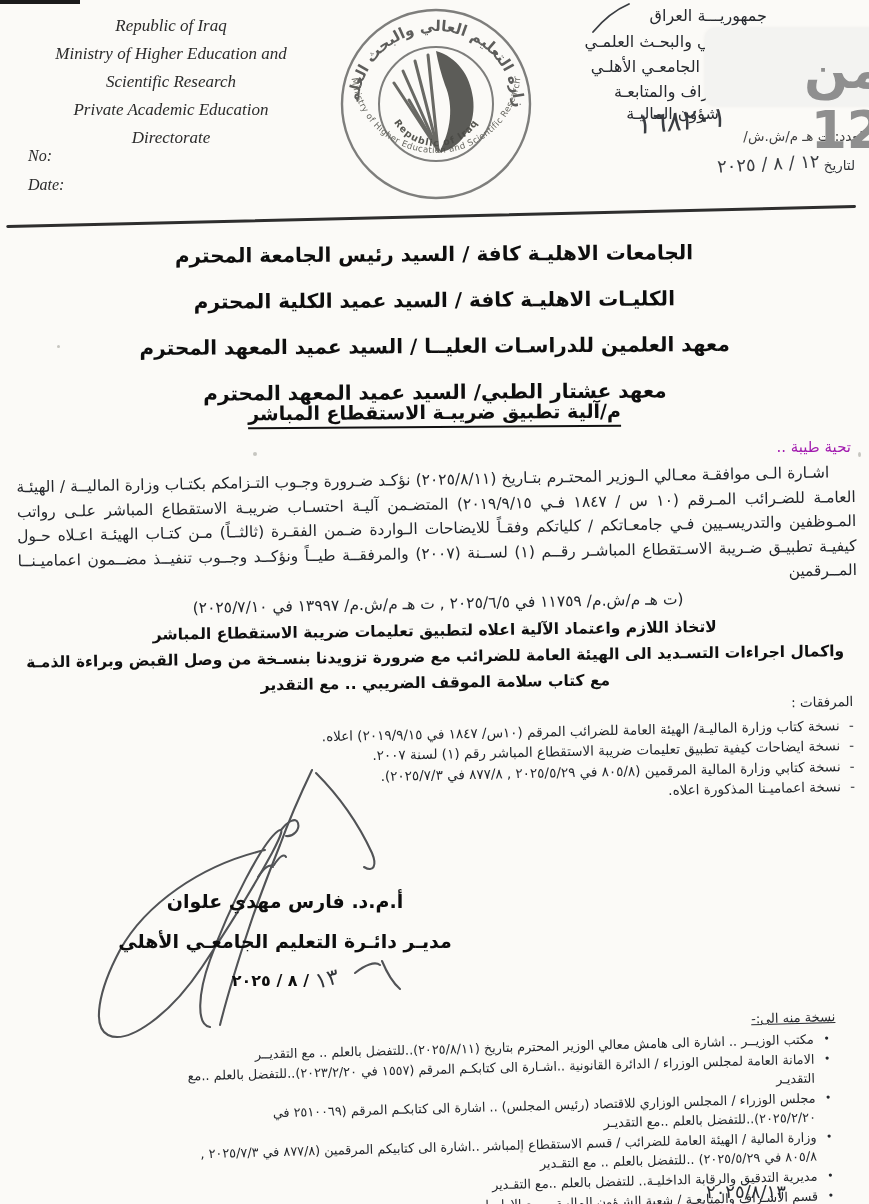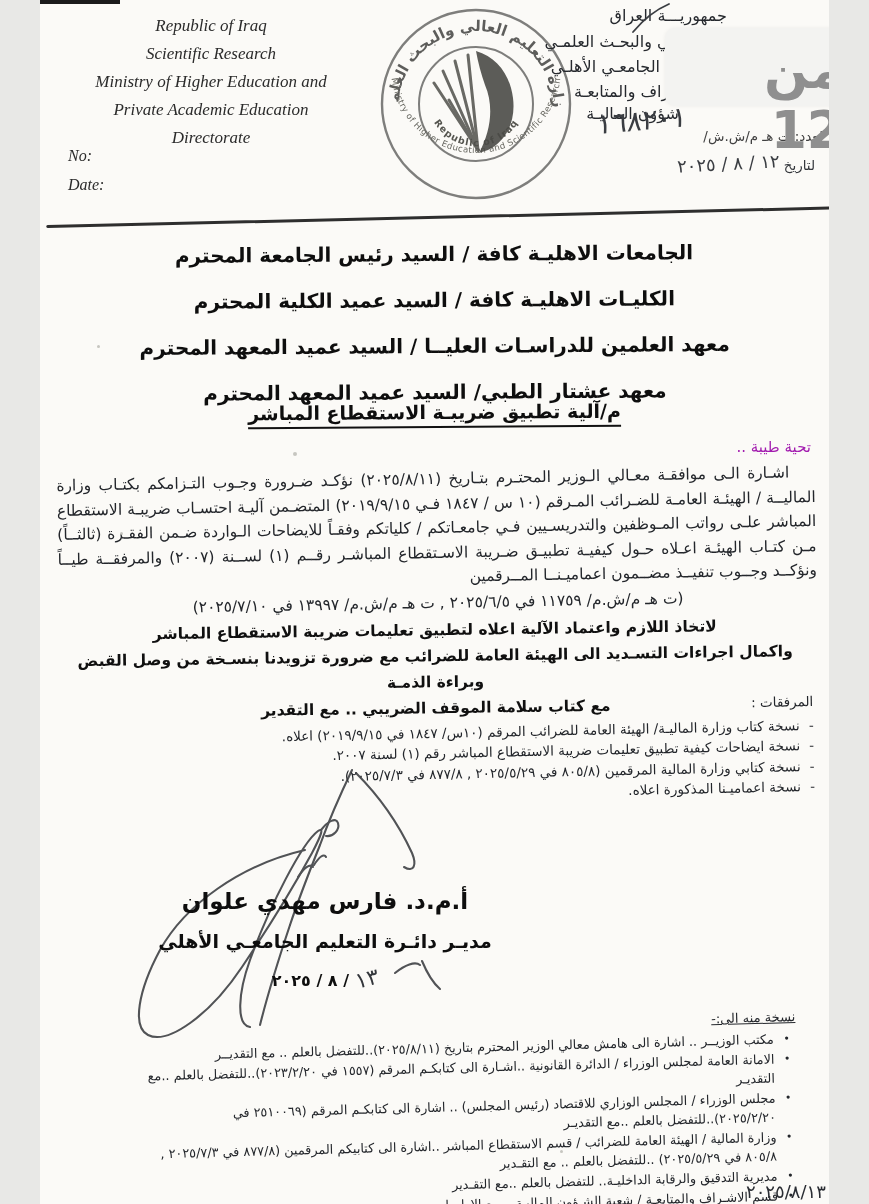--- a/index.html
+++ b/index.html
@@ -1,17 +1,17 @@
 <!DOCTYPE html>
 <html><head>
 <meta charset="utf-8">
 <style>
   html,body{margin:0;padding:0;background:#e8e8e6;}
   #page{
-    position:relative;width:789px;height:1204px;margin:0 auto;
+    position:relative;width:869px;height:1204px;margin:0 auto;
     background:#fbfaf7;overflow:hidden;
     font-family:"DejaVu Sans",sans-serif;color:#222;
   }
   .abs{position:absolute;}
   .ar{direction:rtl;unicode-bidi:embed;}
   
   .en-head{left:4px;top:12px;width:334px;text-align:center;
     font-family:"Liberation Serif",serif;font-style:italic;
     font-size:17px;line-height:28px;color:#2b2b2b;}
   .no-date{left:28px;font-family:"Liberation Serif",serif;font-style:italic;
@@ -44,21 +44,21 @@
   .directive{left:20px;right:20px;top:612px;text-align:center;font-weight:bold;
     font-size:15.5px;line-height:26px;color:#101010;transform:rotate(-0.8deg);transform-origin:100% 0;}
   
   .attach{right:16px;top:691px;width:700px;font-size:13.5px;line-height:20.5px;
     color:#23262b;text-align:right;transform:rotate(-1.2deg);transform-origin:100% 0;}
   .attach .att-title{margin-bottom:3px;}
   .attach .att-item{padding-right:14px;position:relative;}
   .attach .att-item::before{content:"-";position:absolute;right:0;top:0;}
   
   .sig{left:100px;top:888px;width:370px;text-align:center;color:#0e0e0e;}
-  .sig .nm{font-weight:bold;font-size:23px;line-height:26px;}
+  .sig .nm{font-weight:bold;font-size:19px;line-height:26px;}
   .sig .tl{font-weight:bold;font-size:19px;line-height:26px;margin-top:14px;}
   .sig .dt{font-weight:bold;font-size:16px;margin-top:12px;direction:rtl;}
   .sig .dt .day{display:inline-block;font-weight:normal;font-size:22px;
     transform:rotate(-14deg);letter-spacing:4px;color:#33363b;}
   
   .cc{right:34px;top:1007px;width:656px;font-size:12.8px;line-height:19px;
     color:#24272c;text-align:right;transform:rotate(-1.55deg);transform-origin:100% 0;}
   .cc .cc-title{text-decoration:underline;font-size:13px;margin-bottom:3px;}
   .cc .cc-item{padding-right:22px;position:relative;margin-bottom:1px;}
   .cc .cc-item::before{content:"•";position:absolute;right:6px;top:0;font-size:11px;}
@@ -68,22 +68,22 @@
 </style>
 </head>
 <body>
 
 <div id="page">
 
   <div class="abs strip"></div>
 
   <div class="abs en-head">
     <div>Republic of Iraq</div>
+    <div>Ministry of Higher Education and</div>
     <div>Scientific Research</div>
-    <div>Ministry of Higher Education and</div>
     <div>Private Academic Education</div>
     <div>Directorate</div>
   </div>
   <div class="abs no-date" style="top:147px">No:</div>
   <div class="abs no-date" style="top:176px">Date:</div>
 
   <svg class="abs" style="left:337px;top:5px" width="198" height="198" viewBox="0 0 198 198">
     <defs>
       <path id="arcTop" d="M 21,104 A 78,78 0 0 1 177,104"></path>
       <path id="arcBottom" d="M 15,76 A 85,85 0 0 0 183,76"></path>

